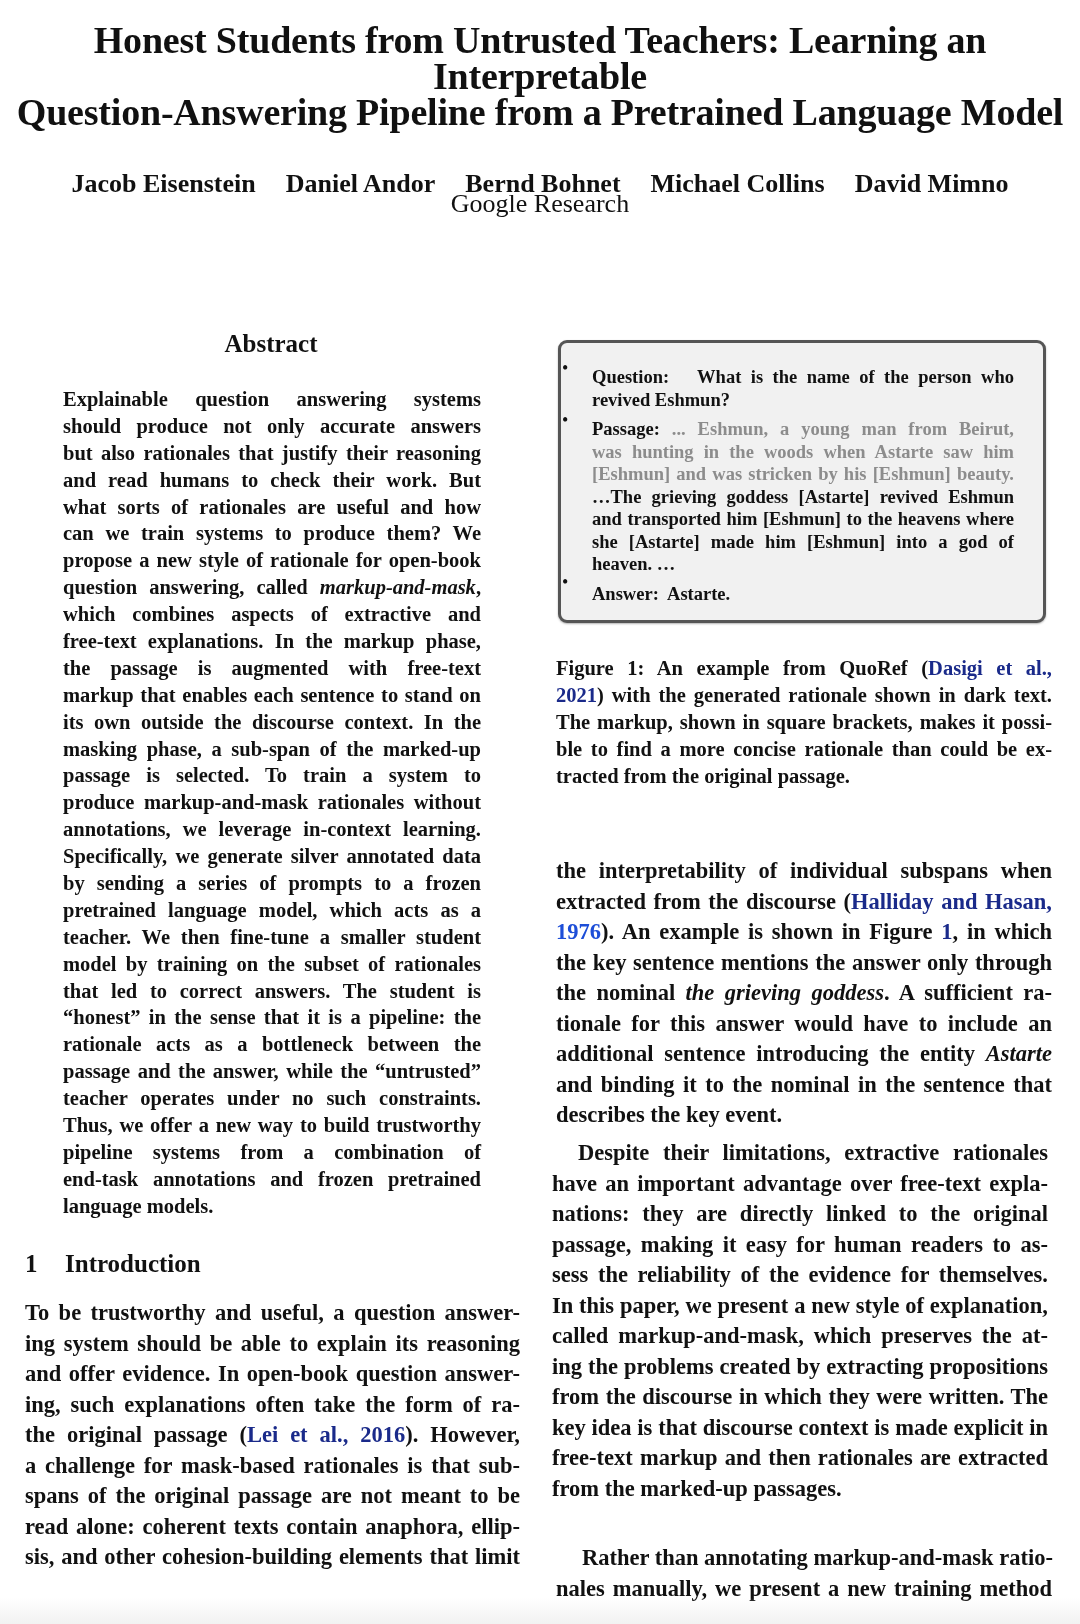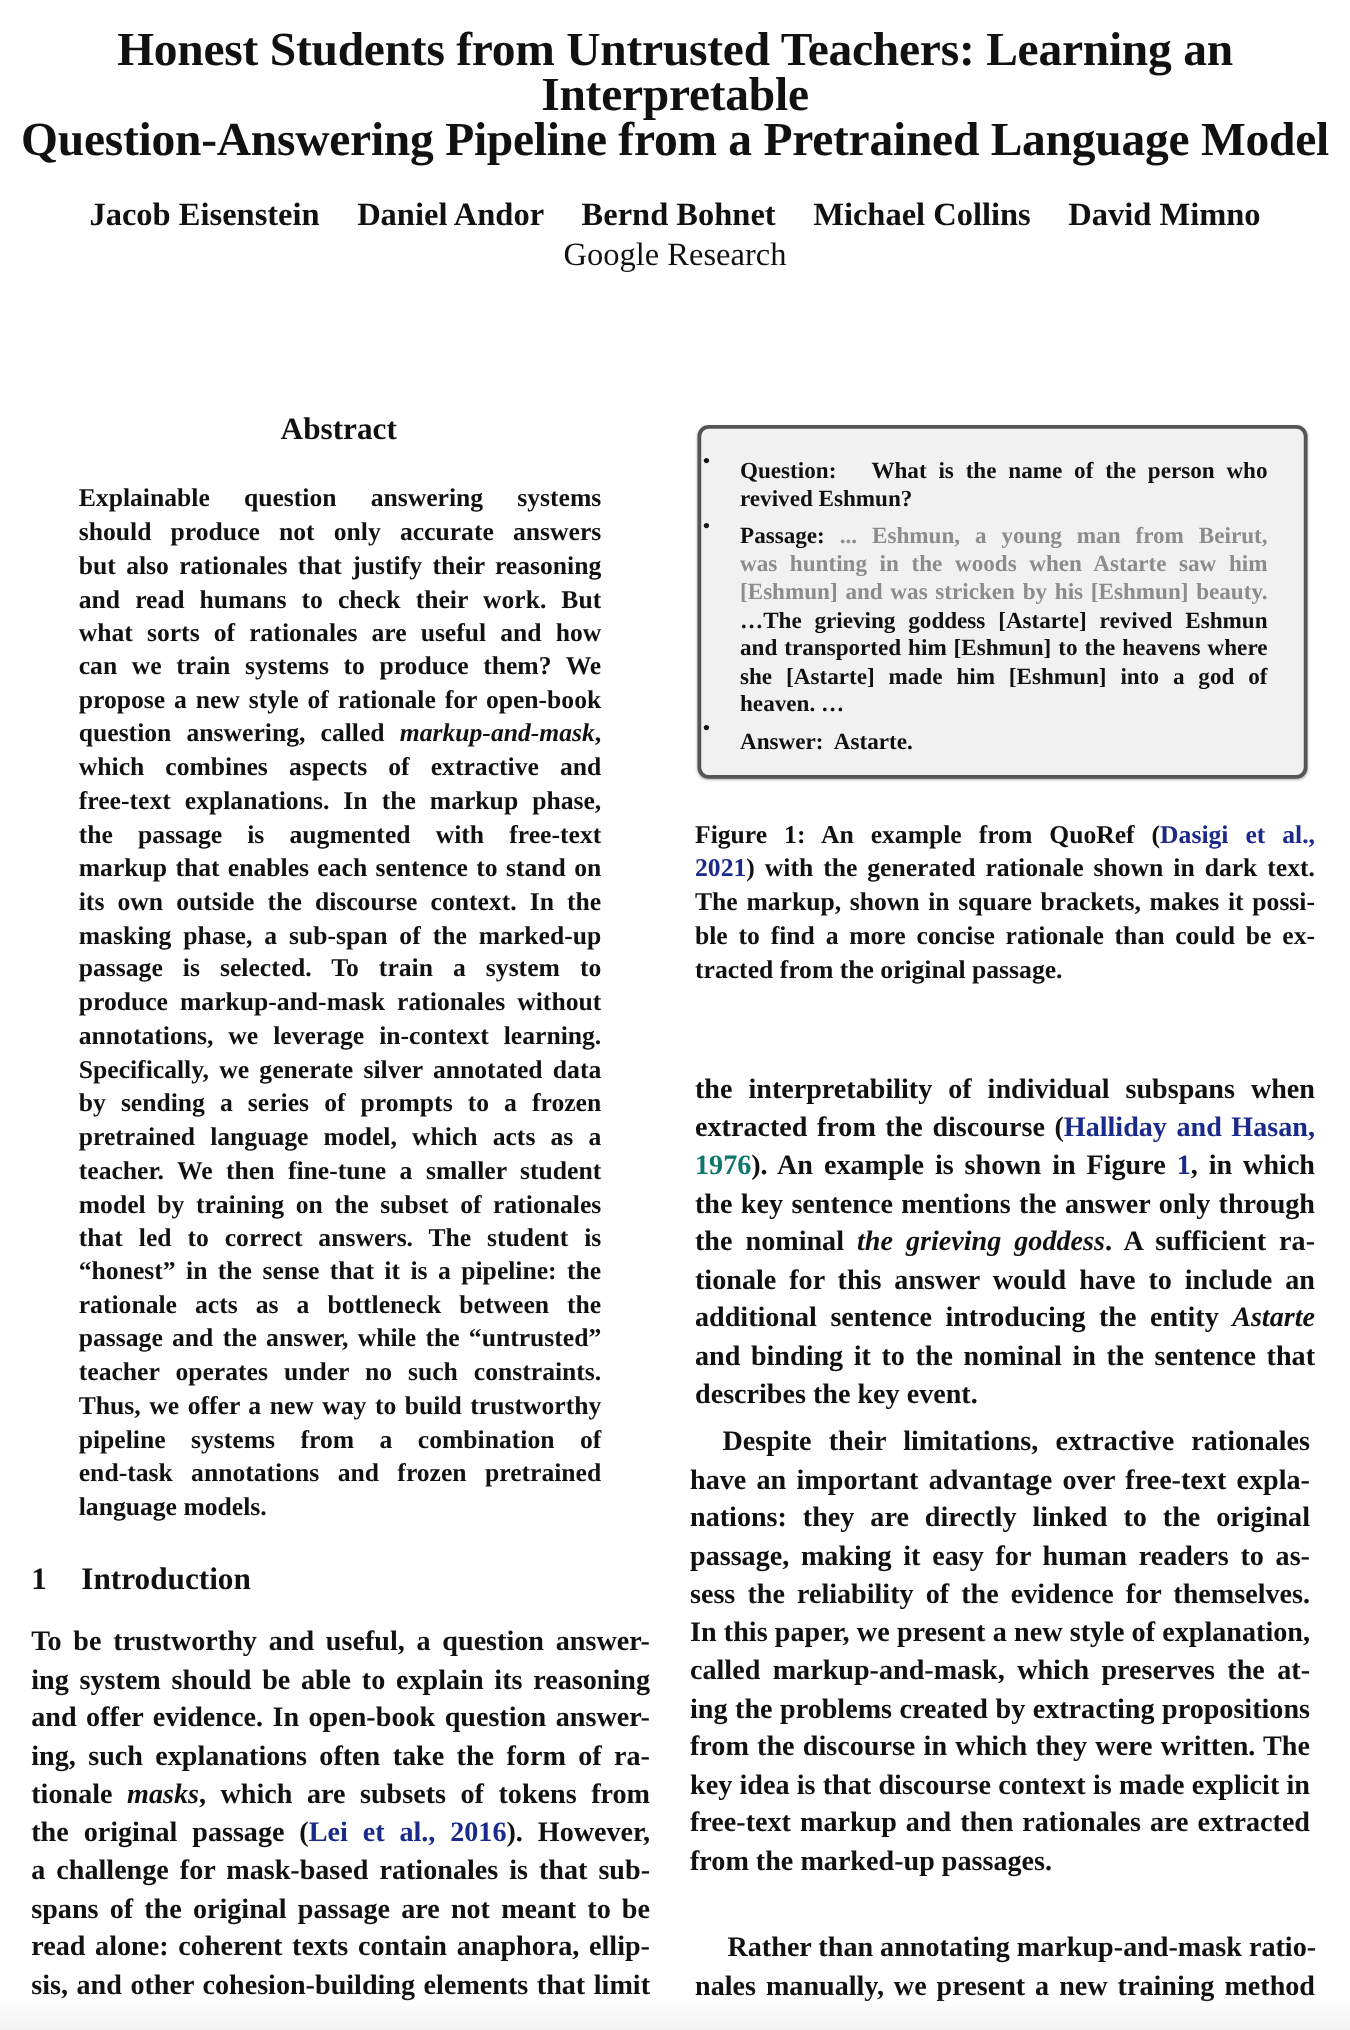--- a/index.html
+++ b/index.html
@@ -2,21 +2,21 @@
 <html><head>
 <meta charset="utf-8">
 <style>
   html, body { margin: 0; padding: 0; background: #ffffff; }
   body { width: 1080px; height: 1624px; position: relative; overflow: hidden;
          font-family: "Liberation Serif", "DejaVu Serif", serif; color: #111; }
   .title { position: absolute; left: 0; width: 1080px; text-align: center; top: 22px;
            font-weight: bold; font-size: 38px; line-height: 36px; letter-spacing: -0.2px; }
   .authors { position: absolute; left: 0; width: 1080px; top: 156px; text-align: center;
              font-weight: bold; font-size: 26px; line-height: 32px; }
-  .authors span { display: inline-block; margin: 0 15px; text-align: right; }
+  .authors span { display: inline-block; margin: 12px 15px; text-align: right; }
   .affil { position: absolute; left: 0; width: 1080px; top: 189px; text-align: center;
            font-size: 26px; line-height: 30px; }
   .abs-head { position: absolute; left: 62px; width: 418px; top: 330px; text-align: center;
               font-weight: bold; font-size: 25px; }
   .lines { position: absolute; font-weight: bold; }
   .ln { display: block; white-space: nowrap; text-align: justify; text-align-last: justify; height: 27px; }
   .ln.last { text-align-last: left; }
   .abs { left: 63px; top: 386px; width: 418px; font-size: 20.5px; line-height: 26.9px; }
   .abs .ln { height: 26.9px; }
   .sec-head { position: absolute; left: 25px; top: 1250px; font-weight: bold; font-size: 25px; }
@@ -92,21 +92,20 @@
   </div>
 
 <div class="sec-head">
   <span class="num">1</span><span>Introduction</span>
 </div>
 <div class="lines intro">
     <span class="ln">To be trustworthy and useful, a question answer-</span>
     <span class="ln">ing system should be able to explain its reasoning</span>
     <span class="ln">and offer evidence. In open-book question answer-</span>
     <span class="ln">ing, such explanations often take the form of ra-</span>
-    <span class="ln">tionale <em>masks</em>, which are subsets of tokens from</span>
     <span class="ln">the original passage (<span class="link" style="color: rgb(26, 42, 138);">Lei et al., 2016</span>). However,</span>
     <span class="ln">a challenge for mask-based rationales is that sub-</span>
     <span class="ln">spans of the original passage are not meant to be</span>
     <span class="ln">read alone: coherent texts contain anaphora, ellip-</span>
     <span class="ln">sis, and other cohesion-building elements that limit</span>
   </div>
 
 <div class="figbox"></div>
 <span class="bullet" style="left:562px;top:358px;">•</span>
 <span class="bullet" style="left:562px;top:410px;">•</span>
@@ -130,21 +129,21 @@
     <span class="ln">Figure 1: An example from QuoRef (<span class="link" style="color: rgb(26, 42, 138);">Dasigi et al.,</span></span>
     <span class="ln"><span class="link" style="color: rgb(26, 42, 138);">2021</span>) with the generated rationale shown in dark text.</span>
     <span class="ln">The markup, shown in square brackets, makes it possi-</span>
     <span class="ln">ble to find a more concise rationale than could be ex-</span>
     <span class="ln last">tracted from the original passage.</span>
   </div>
 
 <div class="lines right">
     <span class="ln">the interpretability of individual subspans when</span>
     <span class="ln">extracted from the discourse (<span class="link" style="color: rgb(26, 42, 138);">Halliday and Hasan,</span></span>
-    <span class="ln"><span class="link" style="color: #0f766e;">1976</span>). An example is shown in Figure <span class="link" style="color: rgb(26, 42, 138);">1</span>, in which</span>
+    <span class="ln"><span class="link" style="color: #1d4ed8;">1976</span>). An example is shown in Figure <span class="link" style="color: rgb(26, 42, 138);">1</span>, in which</span>
     <span class="ln">the key sentence mentions the answer only through</span>
     <span class="ln">the nominal <em>the grieving goddess</em>. A sufficient ra-</span>
     <span class="ln">tionale for this answer would have to include an</span>
     <span class="ln">additional sentence introducing the entity <em>Astarte</em></span>
     <span class="ln">and binding it to the nominal in the sentence that</span>
     <span class="ln last">describes the key event.</span>
   </div>
 <div class="lines right2">
     <span class="ln indent">Despite their limitations, extractive rationales</span>
     <span class="ln">have an important advantage over free-text expla-</span>

